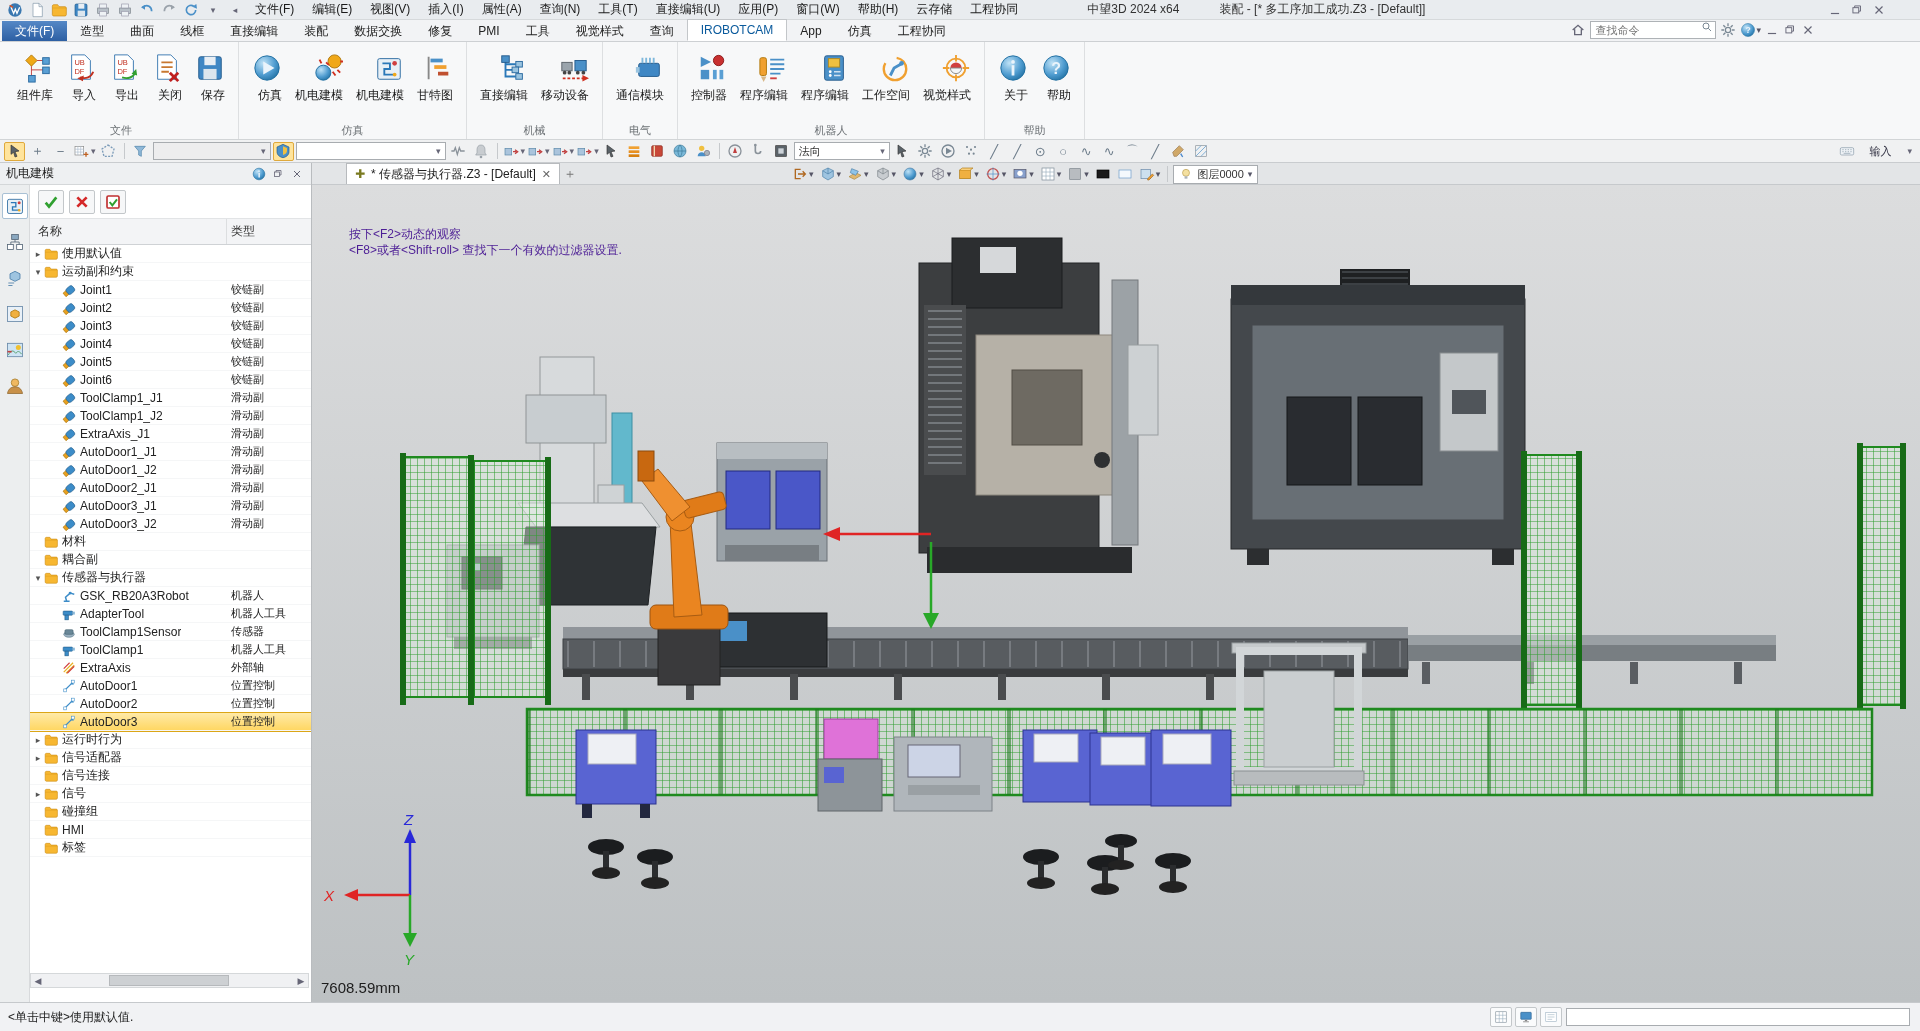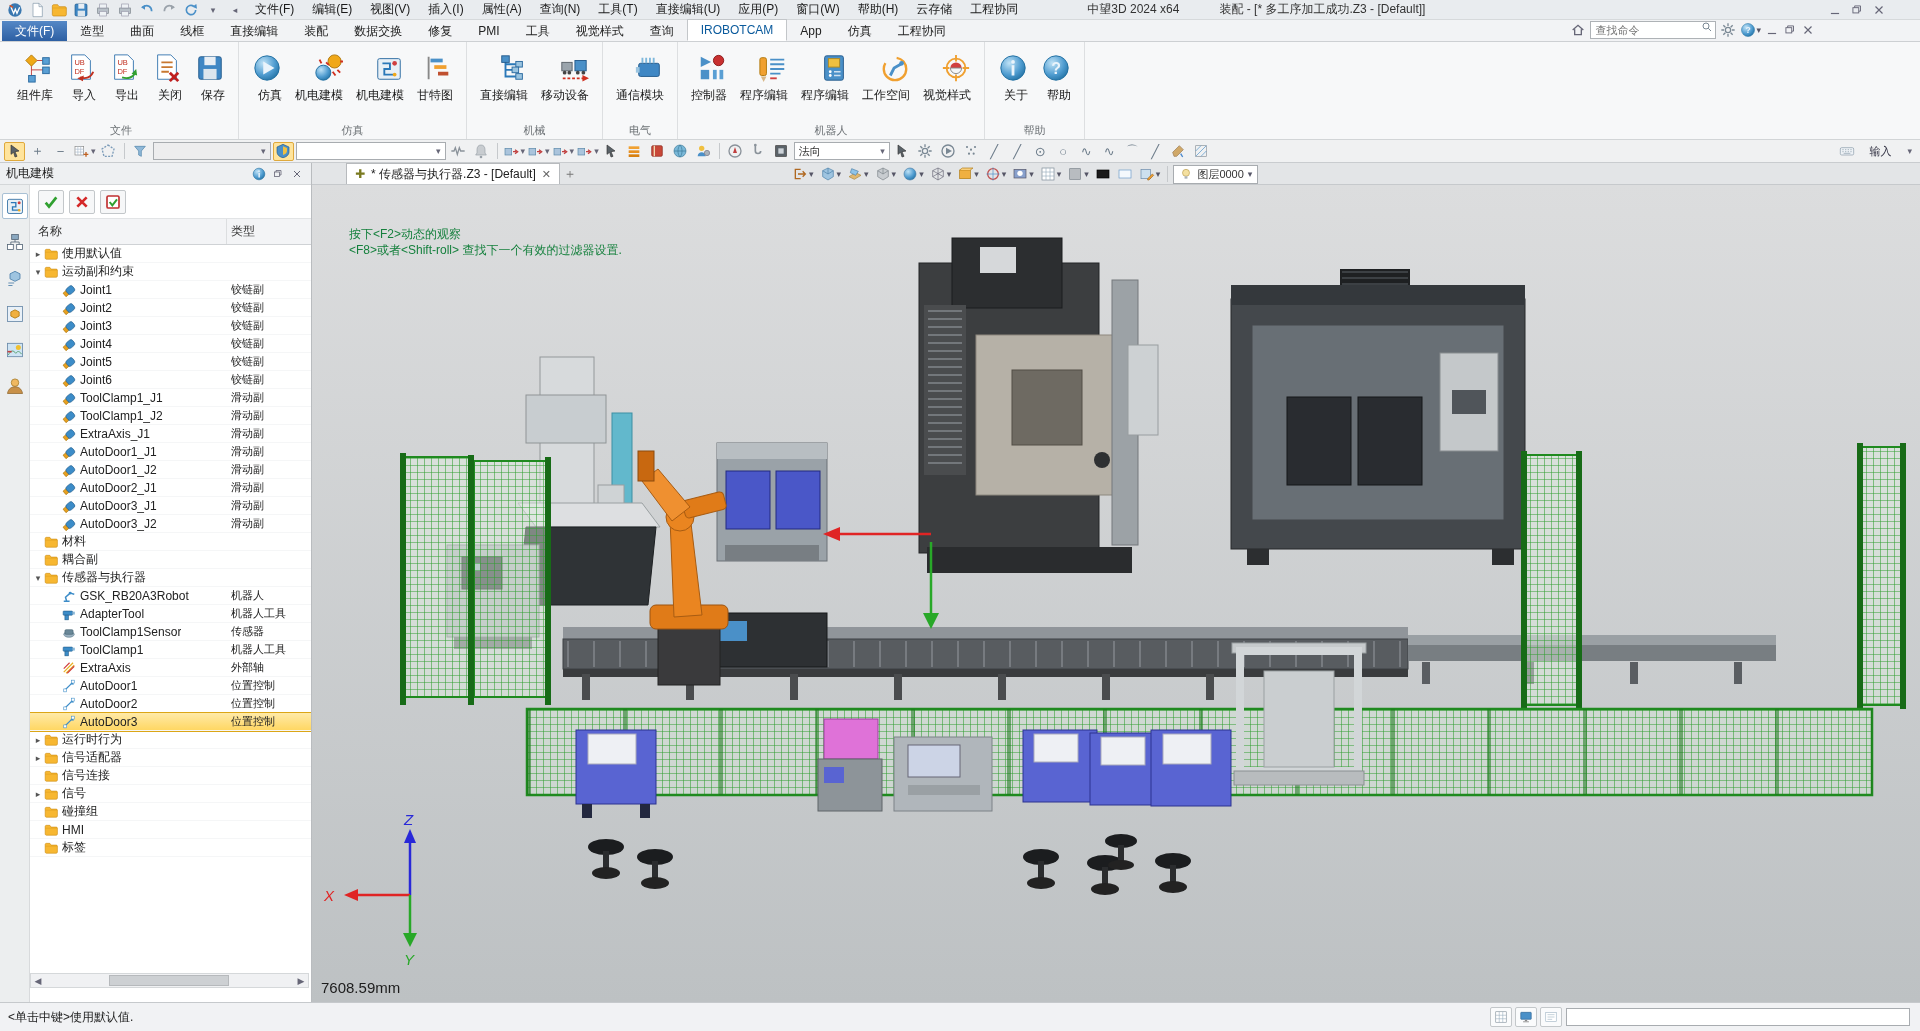--- a/index.html
+++ b/index.html
@@ -70,21 +70,21 @@
 .doctab{margin-left:34px;background:#fff;border:1px solid #b7babd;border-bottom:none;height:21px;display:flex;align-items:center;padding:0 8px;gap:6px;font-size:12px;color:#222;white-space:nowrap}
 .doctab .plus{color:#7a7a20;font-weight:bold}
 .doctab .x{color:#666;font-size:11px}
 .newtab{width:20px;height:20px;display:flex;align-items:center;justify-content:center;color:#777;font-size:13px}
 #vtools{position:absolute;left:478px;top:1px;display:flex;align-items:center;gap:2px}
 .vbtn{height:20px;display:flex;align-items:center;padding:0 2px;gap:1px}
 .vbtn .chev{font-size:9px;color:#556}
 #layer-combo{height:19px;background:#fff;border:1px solid #a8acb0;display:flex;align-items:center;gap:4px;padding:0 5px;font-size:11px;color:#333}
 #canvas-wrap{flex:1;position:relative;min-height:0}
 #scene{position:absolute;inset:0;width:100%;height:100%}
-#vp-hints{position:absolute;left:37px;top:41px;color:#15803d;font-size:12px;line-height:16px}
+#vp-hints{position:absolute;left:37px;top:41px;color:#4c1d95;font-size:12px;line-height:16px}
 #scale-label{position:absolute;left:9px;bottom:6px;font-size:15px;color:#1c1c1c}
 
 #bottombar{height:29px;border-top:1px solid #c6c9cc;background:#f1f2f4;display:flex;align-items:center;padding:0 8px;gap:4px}
 #prompt{color:#222;white-space:nowrap}
 #bottombar .sp{flex:1}
 .sbtn{width:22px;height:20px;border:1px solid #c3c7ca;background:#fafbfc;display:flex;align-items:center;justify-content:center;border-radius:2px}
 #cmd-input{width:344px;height:18px;border:1px solid #a8acb0;background:#fff;margin-right:2px}
 </style>
 </head>
 <body>

